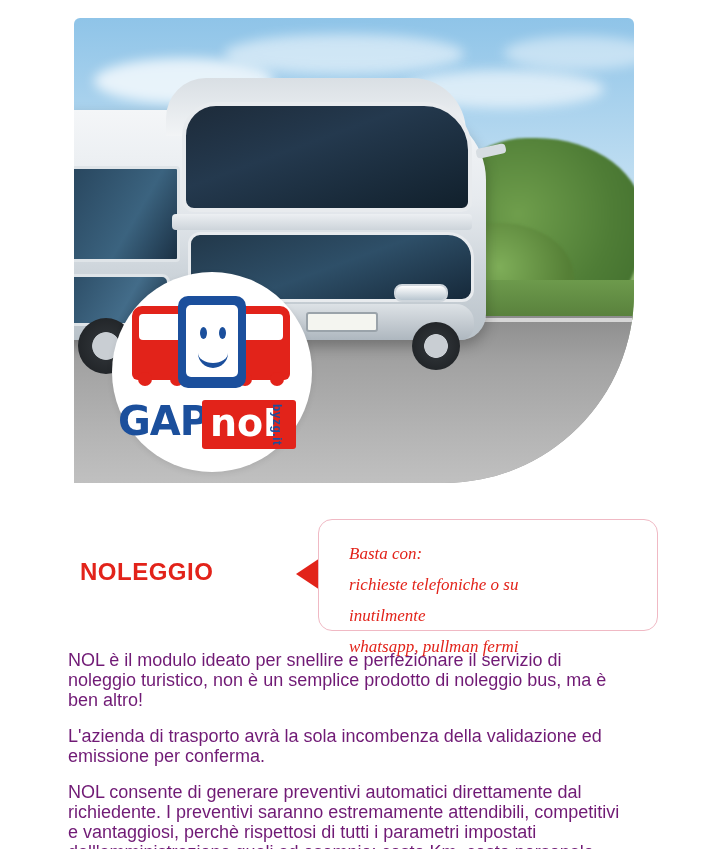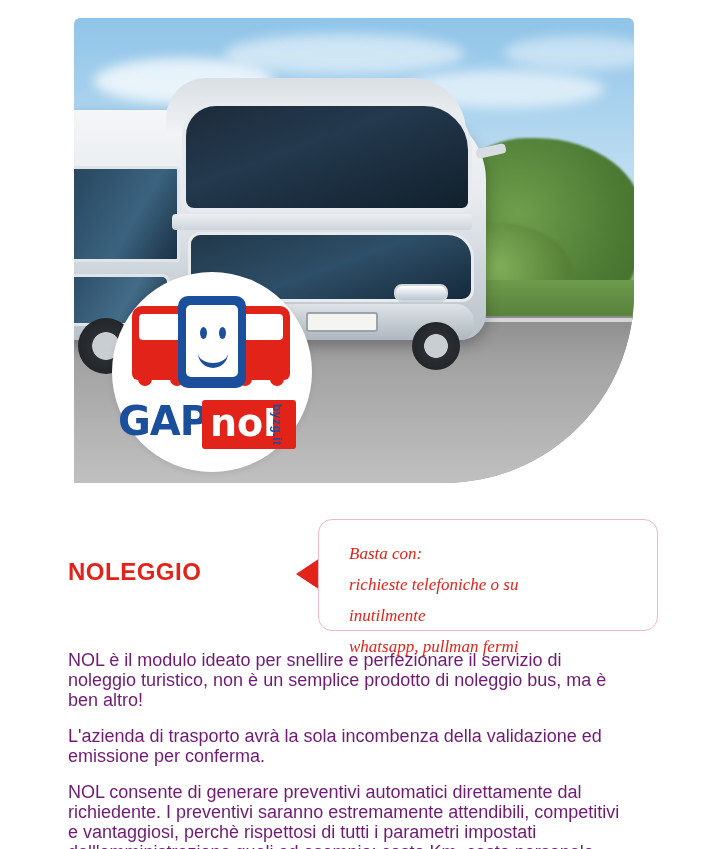--- a/index.html
+++ b/index.html
@@ -313,21 +313,21 @@
     font-weight: bold;
     color: #1b4f9c;
     transform: rotate(90deg);
     transform-origin: left top;
     letter-spacing: .5px;
   }
 
   
   .section-title {
     position: absolute;
-    left: 68px;
+    left: 80px;
     top: 558px;
     font-size: 24px;
     font-weight: bold;
     color: #e2231a;
     letter-spacing: .5px;
   }
   .callout {
     position: absolute;
     left: 318px;
     top: 519px;

